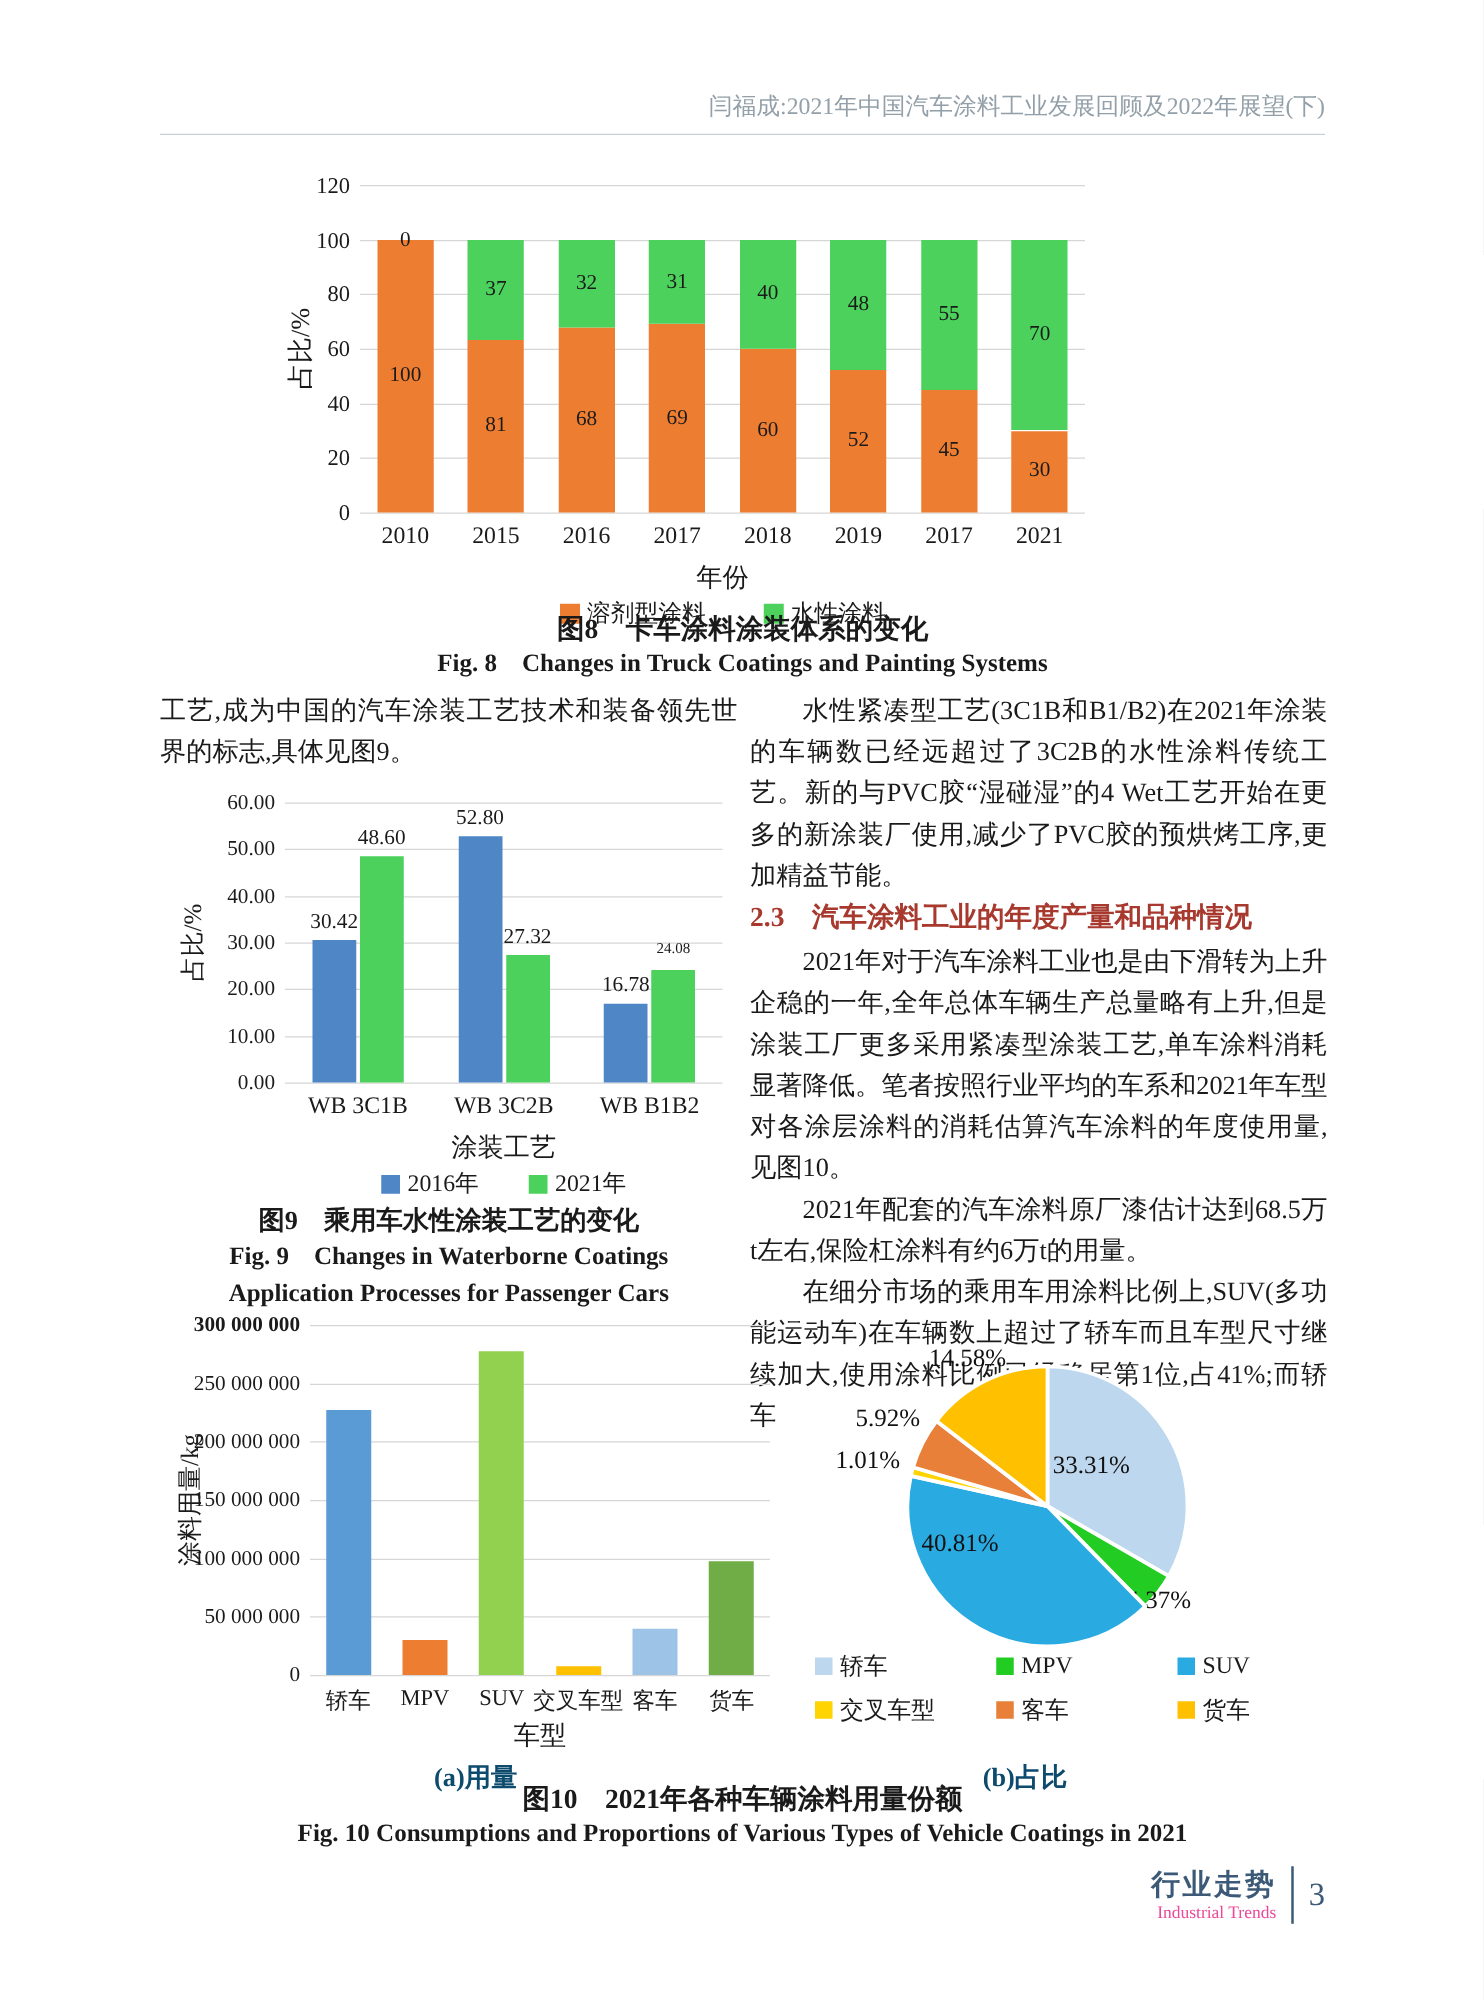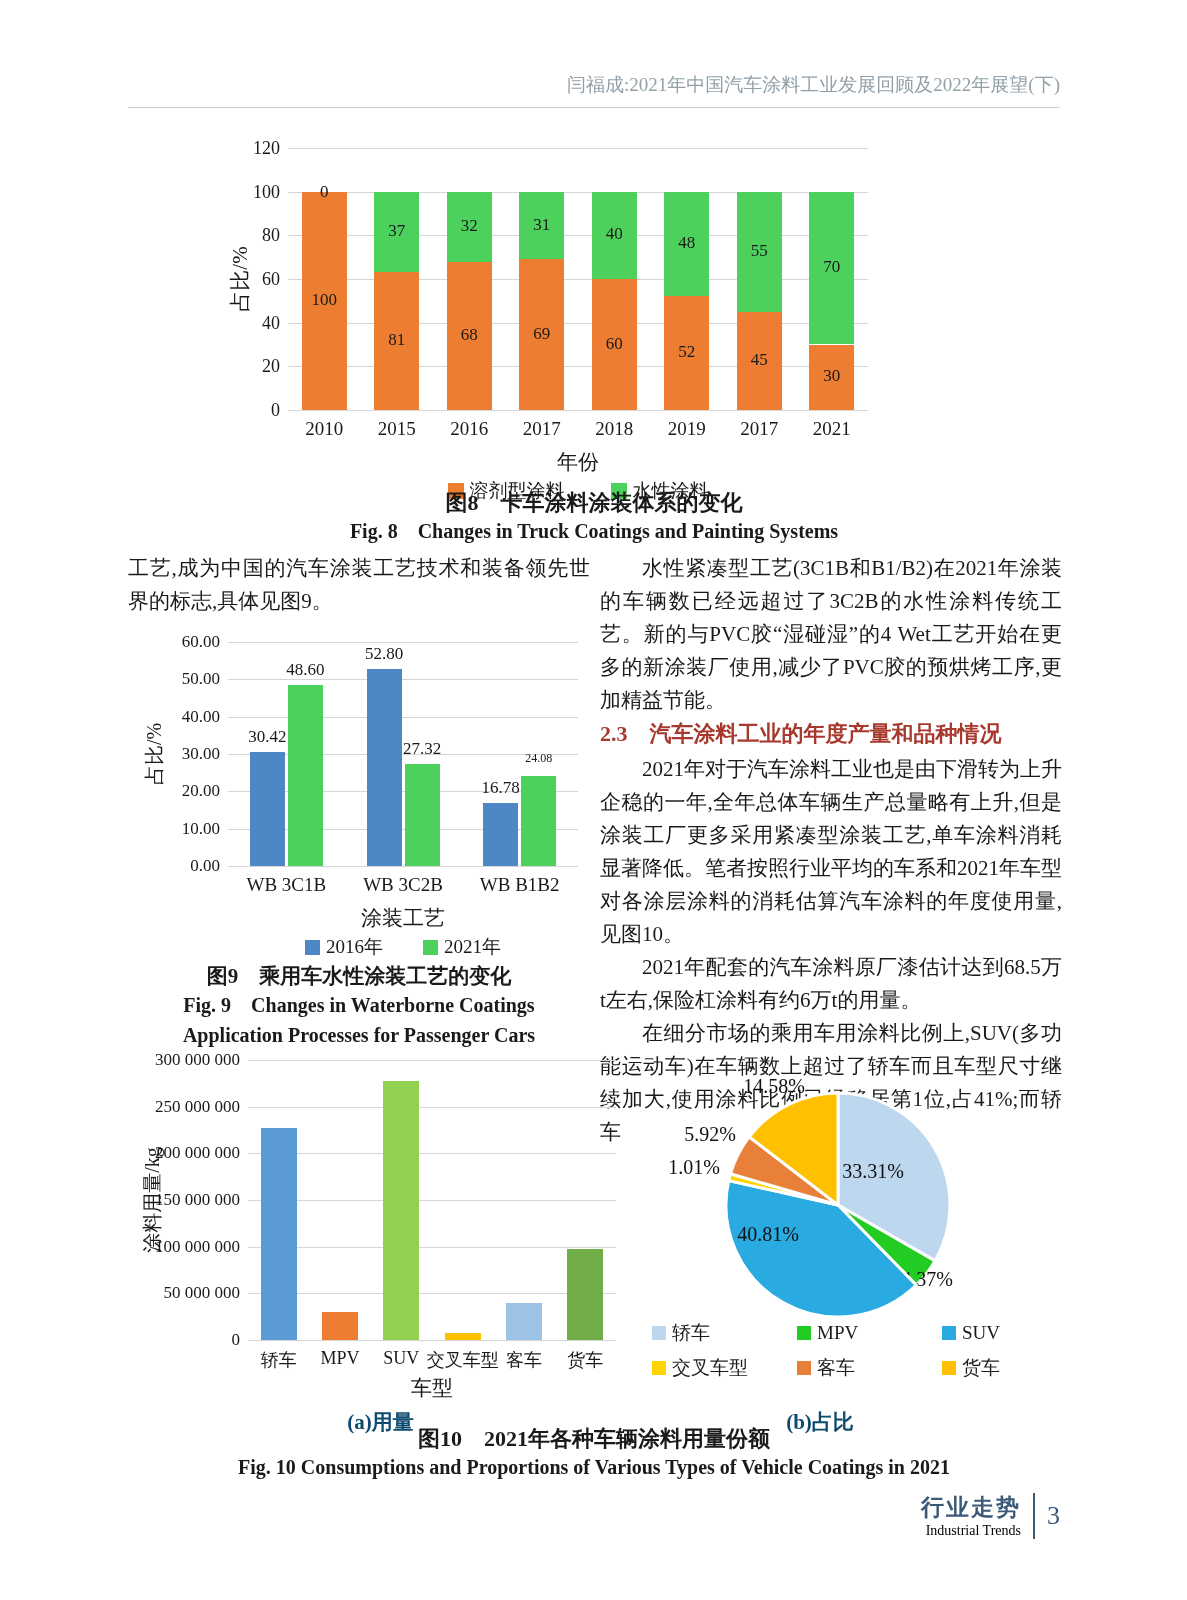--- a/index.html
+++ b/index.html
@@ -16,21 +16,21 @@
   .plot{position:absolute;}
   .body-text{margin:0;font-size:21px;line-height:33px;text-align:justify;}
   .indent{text-indent:2em;}
   .section-heading{margin:0 0 3px 0;font-size:22px;line-height:33px;font-weight:bold;color:#A8392E;}
   .cap-cn{font-weight:bold;font-size:22px;text-align:center;}
   .cap-en{font-weight:bold;font-size:20px;text-align:center;line-height:30px;}
   .axis-title{font-size:21px;}
   .sub-cap{color:#0c4a6e;font-size:21px;font-weight:bold;text-align:center;margin-top:12px;}
   svg text{font-family:"Liberation Serif","DejaVu Serif",serif;fill:#111;}
   .footer-cn{font-size:23px;font-weight:bold;color:#3C5A77;letter-spacing:2px;}
-  .footer-en{font-size:14px;color:#000000;}
+  .footer-en{font-size:14px;color:#ec4899;}
   .footer-num{font-size:26px;color:#3C5A77;}
 </style>
 </head>
 <body>
 
 <div class="page">
 
   <div class="header">
     <span>闫福成:2021年中国汽车涂料工业发展回顾及2022年展望(下)</span>
   </div>
@@ -176,21 +176,21 @@
         <div style="position: absolute; right: calc(100% + 8px); top: 223.333px; font-size: 17px; white-space: nowrap;">50 000 000</div>
         <div style="position: absolute; left: 0px; right: 0px; top: 186.667px; height: 1px; background: rgb(214, 214, 214);"></div>
         <div style="position: absolute; right: calc(100% + 8px); top: 176.667px; font-size: 17px; white-space: nowrap;">100 000 000</div>
         <div style="position: absolute; left: 0px; right: 0px; top: 140px; height: 1px; background: rgb(214, 214, 214);"></div>
         <div style="position: absolute; right: calc(100% + 8px); top: 130px; font-size: 17px; white-space: nowrap;">150 000 000</div>
         <div style="position: absolute; left: 0px; right: 0px; top: 93.3333px; height: 1px; background: rgb(214, 214, 214);"></div>
         <div style="position: absolute; right: calc(100% + 8px); top: 83.3333px; font-size: 17px; white-space: nowrap;">200 000 000</div>
         <div style="position: absolute; left: 0px; right: 0px; top: 46.6667px; height: 1px; background: rgb(214, 214, 214);"></div>
         <div style="position: absolute; right: calc(100% + 8px); top: 36.6667px; font-size: 17px; white-space: nowrap;">250 000 000</div>
         <div style="position: absolute; left: 0px; right: 0px; top: 0px; height: 1px; background: rgb(214, 214, 214);"></div>
-        <div style="position: absolute; right: calc(100% + 8px); top: -10px; font-size: 17px; white-space: nowrap;">300 000 000</div>
+        <div style="position: absolute; right: calc(100% + 8px); top: -10px; font-size: 17px; white-space: nowrap; font-weight: bold;">300 000 000</div>
         <div style="position: absolute; top: 288px; left: -30.6667px; width: 122.667px; text-align: center; font-size: 18px; white-space: nowrap;">轿车</div>
         <div style="position: absolute; left: 12.6667px; width: 36px; bottom: 0px; height: 211.867px; background: rgb(91, 155, 213);"></div>
         <div style="position: absolute; top: 288px; left: 30.6667px; width: 122.667px; text-align: center; font-size: 18px; white-space: nowrap;">MPV</div>
         <div style="position: absolute; left: 74px; width: 36px; bottom: 0px; height: 28px; background: rgb(237, 125, 49);"></div>
         <div style="position: absolute; top: 288px; left: 92px; width: 122.667px; text-align: center; font-size: 18px; white-space: nowrap;">SUV</div>
         <div style="position: absolute; left: 135.333px; width: 36px; bottom: 0px; height: 259.467px; background: rgb(146, 208, 80);"></div>
         <div style="position: absolute; top: 288px; left: 153.333px; width: 122.667px; text-align: center; font-size: 18px; white-space: nowrap;">交叉车型</div>
         <div style="position: absolute; left: 196.667px; width: 36px; bottom: 0px; height: 7.46667px; background: rgb(255, 192, 0);"></div>
         <div style="position: absolute; top: 288px; left: 214.667px; width: 122.667px; text-align: center; font-size: 18px; white-space: nowrap;">客车</div>
         <div style="position: absolute; left: 258px; width: 36px; bottom: 0px; height: 37.3333px; background: rgb(157, 195, 230);"></div>

